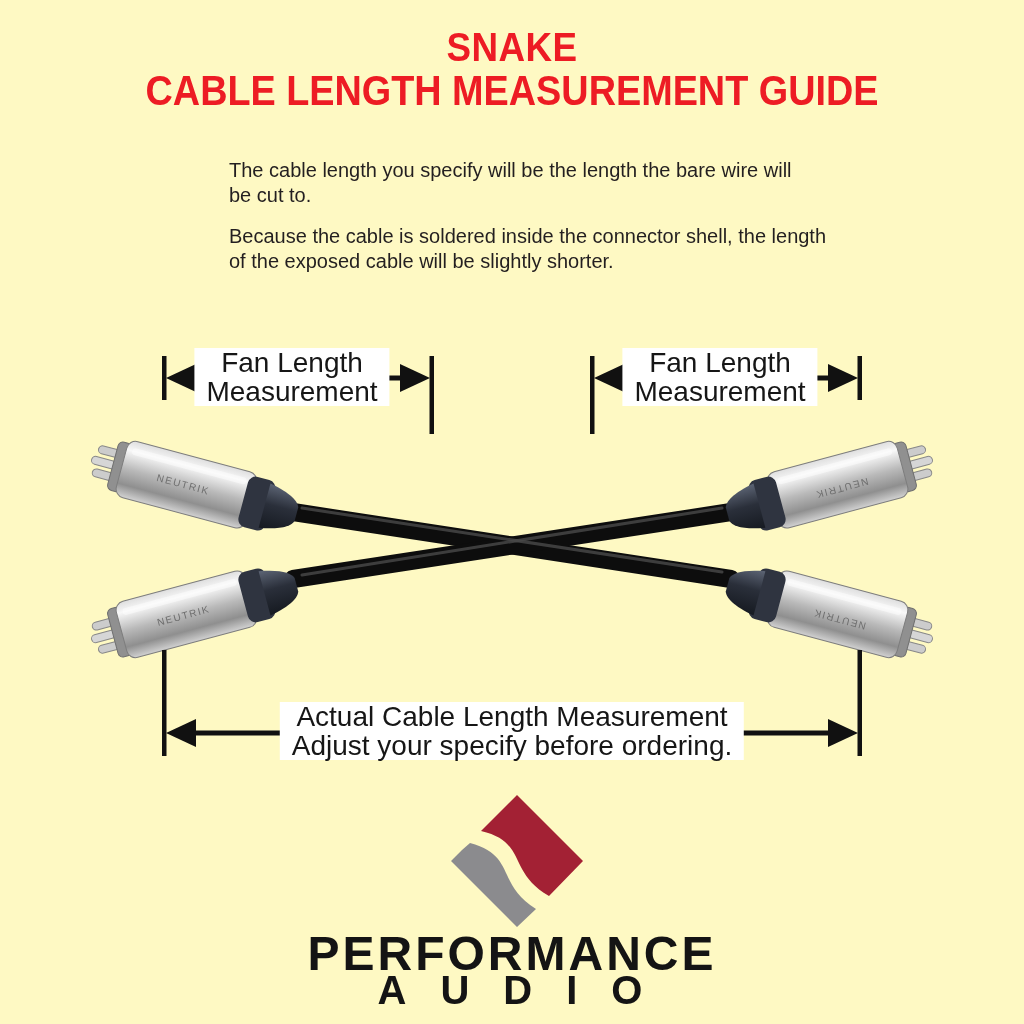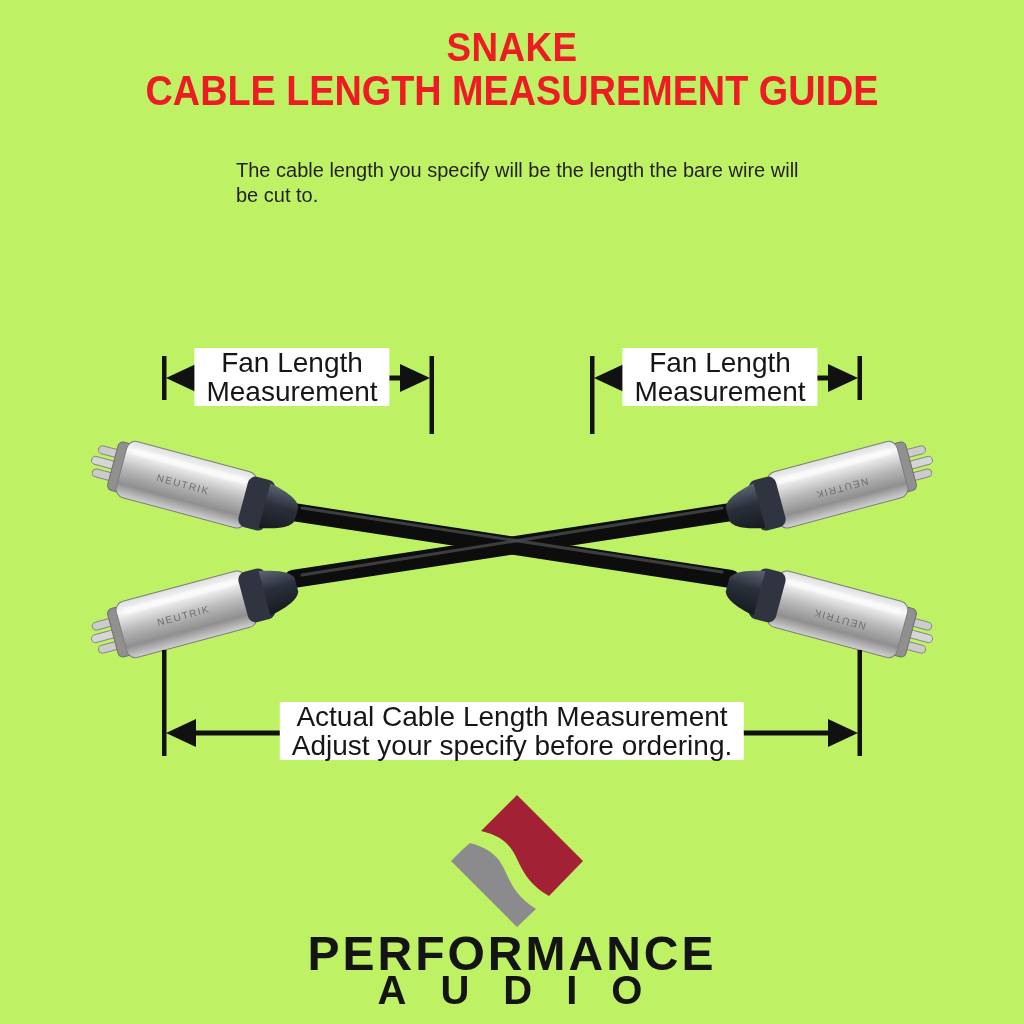--- a/index.html
+++ b/index.html
@@ -1,40 +1,40 @@
 <!DOCTYPE html>
 <html><head>
 <meta charset="utf-8">
 <style>
   html, body { margin: 0; padding: 0; background: #ffffff; }
   .page {
     position: relative;
     width: 1024px;
     height: 1024px;
-    background: #bef264;
+    background: #fef9c3;
     font-family: "Liberation Sans", sans-serif;
     overflow: hidden;
   }
   
   .title {
     position: absolute;
     top: 26px;
     left: 0;
     width: 100%;
     text-align: center;
     color: #ed1c24;
     font-weight: bold;
   }
   .title .l1 { font-size: 40px; line-height: 42px; transform: scaleX(0.92); letter-spacing: 0.5px; }
   .title .l2 { font-size: 42px; line-height: 46px; transform: scaleX(0.90); letter-spacing: 0px; }
   
   .intro {
     position: absolute;
     top: 158px;
-    left: 236px;
+    left: 229px;
     width: 620px;
     color: #231f20;
     font-size: 20px;
     line-height: 24.5px;
   }
   .intro p { margin: 0 0 17px 0; white-space: pre-line; }
   
   .diagram-svg { position: absolute; left: 0; top: 0; z-index: 1; }
   
   .measure-label {
@@ -76,20 +76,22 @@
 <div class="page">
 
   <div class="title">
     <div class="l1">SNAKE</div>
     <div class="l2">CABLE LENGTH MEASUREMENT GUIDE</div>
   </div>
 
   <div class="intro">
     <p>The cable length you specify will be the length the bare wire will
 be cut to.</p>
+    <p>Because the cable is soldered inside the connector shell, the length
+of the exposed cable will be slightly shorter.</p>
   </div>
 
   <svg class="diagram-svg" width="1024" height="1024" viewBox="0 0 1024 1024">
     <defs>
       <linearGradient id="silver" x1="0" y1="0" x2="0" y2="1">
         <stop offset="0" stop-color="#dedede"></stop>
         <stop offset="0.18" stop-color="#f8f8f8"></stop>
         <stop offset="0.5" stop-color="#b9b9b9"></stop>
         <stop offset="0.78" stop-color="#8f8f8f"></stop>
         <stop offset="1" stop-color="#d2d2d2"></stop>

